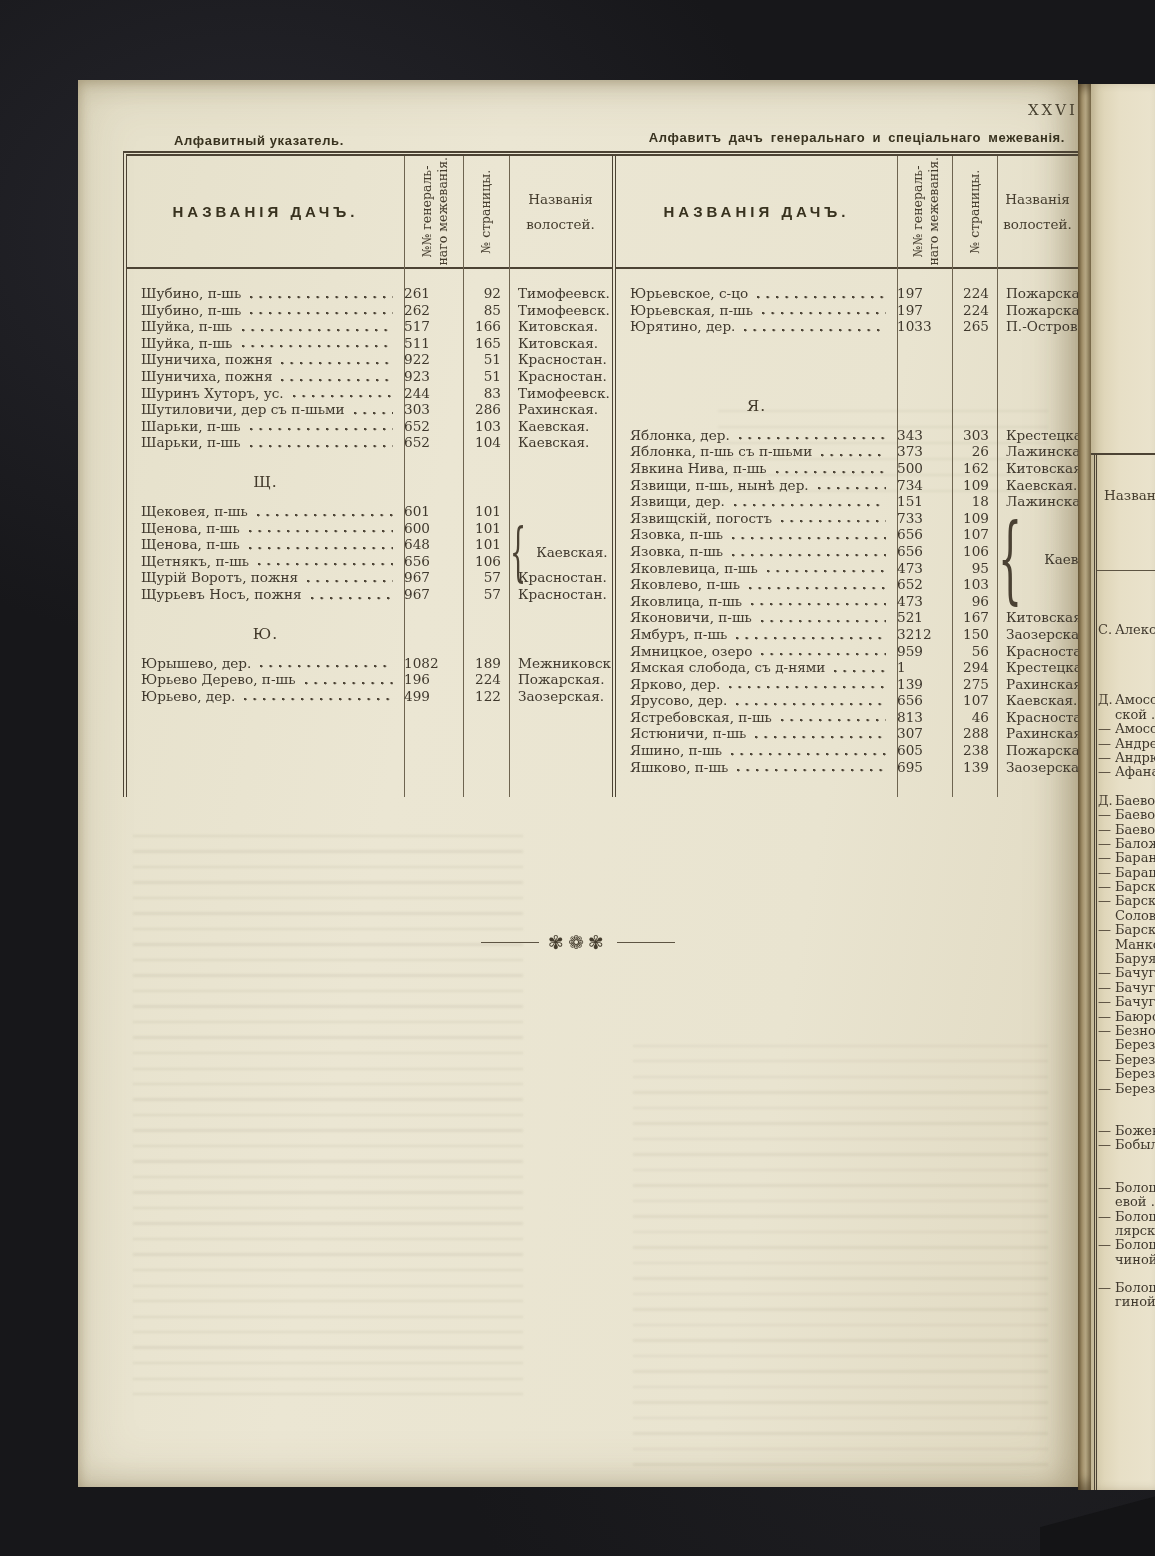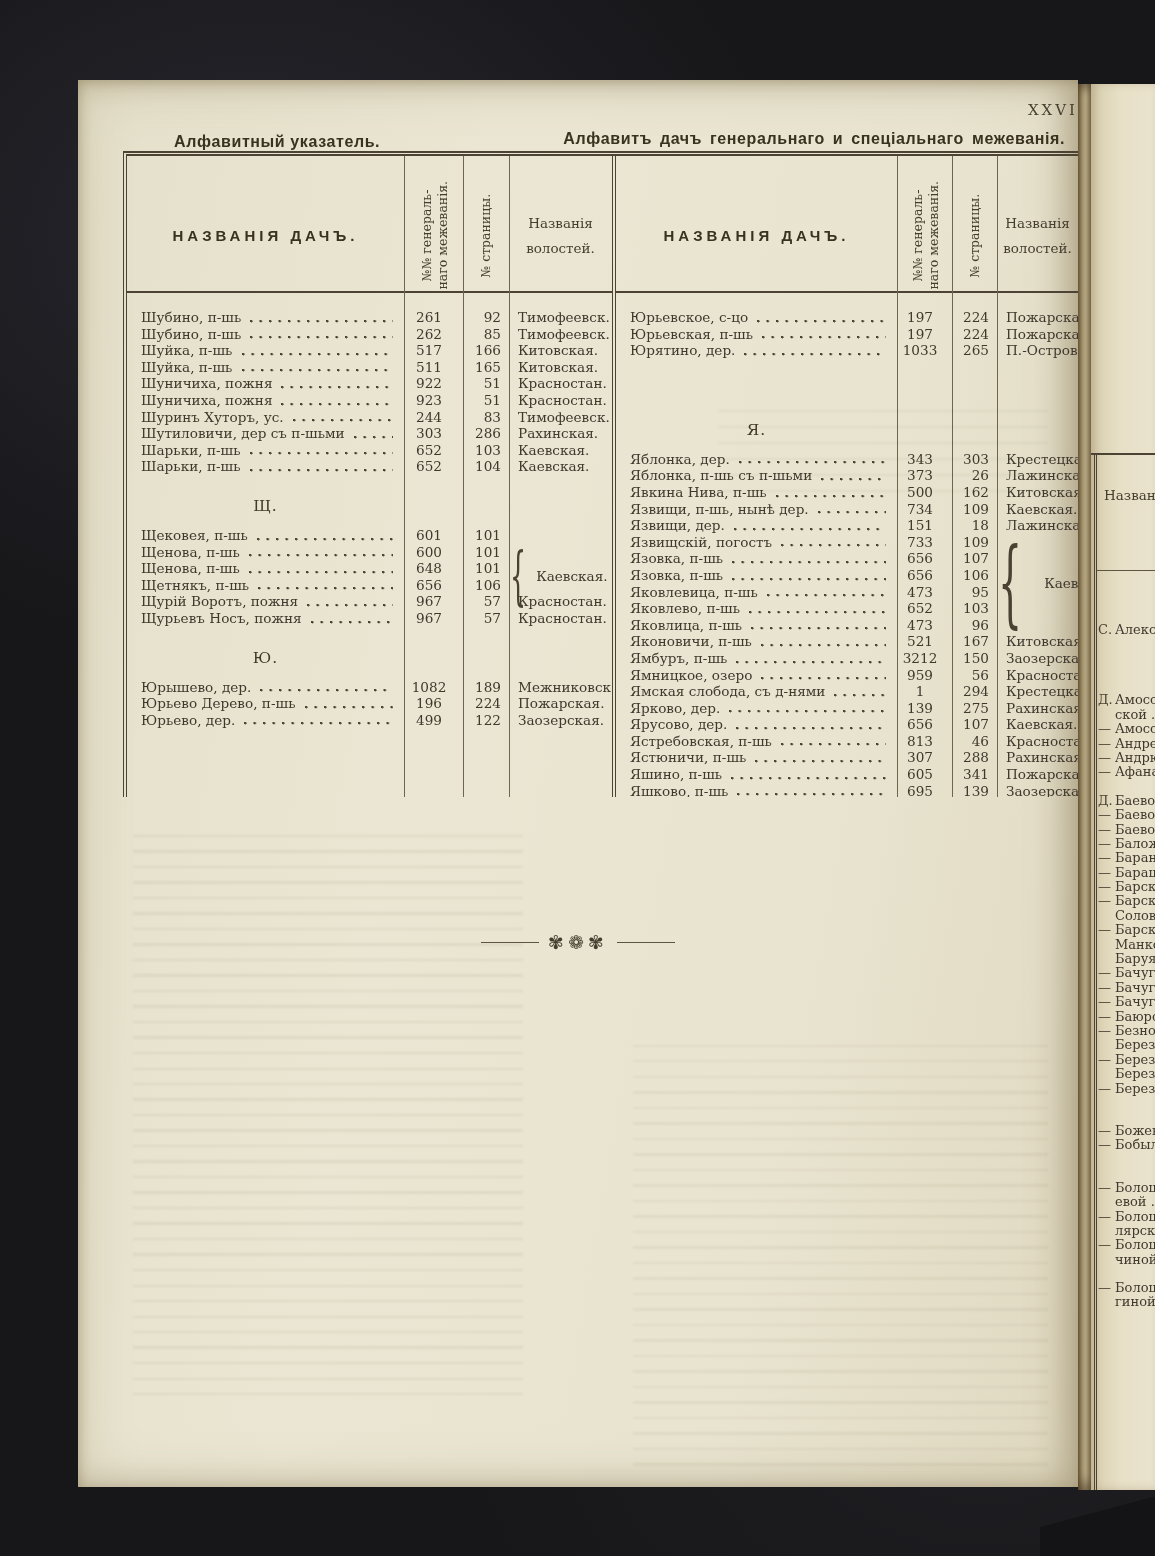--- a/index.html
+++ b/index.html
@@ -15,58 +15,58 @@
   
   .page-main{
     position:absolute;left:78px;top:80px;width:1000px;height:1407px;
     background:linear-gradient(100deg,#e5e0ca 0%,#ebe6d3 35%,#e9e4d0 70%,#e0d9c1 100%);
     box-shadow: inset 0 0 55px rgba(125,105,60,.22), inset -14px 0 28px rgba(95,75,40,.28), inset 3px 3px 10px rgba(120,100,60,.25);
     overflow:hidden;
   }
   .folio{position:absolute;top:21px;left:0;right:0;text-align:right;
     font-size:15px;letter-spacing:3px;color:#47402f;}
   .hdr{font-family:"Liberation Sans","DejaVu Sans",sans-serif;font-weight:700;
-    font-size:16px;color:#38321f;letter-spacing:.6px;white-space:nowrap;}
+    font-size:13px;color:#38321f;letter-spacing:.6px;white-space:nowrap;}
   .hdr-left{position:absolute;top:53px;left:96px;}
   .hdr-right{position:absolute;top:50px;right:13px;word-spacing:3px;}
 
   
   .table{
     position:absolute;left:45px;top:71px;width:955px;height:646px;
     border-top:5px double #4c4334;border-left:4px double #4c4334;
     display:flex;box-sizing:border-box;overflow:hidden;
   }
   .half{position:relative;display:flex;flex-direction:column;box-sizing:border-box;}
   .half-left{width:485px;--cn:277px;--cg:59px;--cs:46px;}
   .half-right{width:466px;--cn:281px;--cg:55px;--cs:45px;border-left:4px double #4c4334;}
   .vline{position:absolute;top:0;bottom:0;width:0;border-left:1px solid #6e6450;}
   .vl1{left:var(--cn);}
   .vl2{left:calc(var(--cn) + var(--cg));}
   .vl3{left:calc(var(--cn) + var(--cg) + var(--cs));}
-  .hrow{height:111px;border-bottom:2px solid #4c4334;display:flex;flex:none;margin-top:24px;}
+  .hrow{height:111px;border-bottom:2px solid #4c4334;display:flex;flex:none;}
   .h-name{width:var(--cn);display:flex;align-items:center;justify-content:center;
     font-family:"Liberation Sans","DejaVu Sans",sans-serif;font-weight:700;
     font-size:15px;letter-spacing:4px;color:#38321f;white-space:nowrap;}
   .h-num{width:var(--cg);display:flex;align-items:center;justify-content:center;}
   .h-page{width:var(--cs);display:flex;align-items:center;justify-content:center;}
   .rot{transform:rotate(-90deg);flex:none;width:108px;text-align:center;
     font-size:12.5px;line-height:15.5px;color:#453d2e;white-space:nowrap;}
   .h-volost{flex:1;display:flex;flex-direction:column;justify-content:center;
     text-align:center;font-size:13.5px;line-height:25px;color:#453d2e;white-space:nowrap;overflow:hidden;}
   .data{flex:1;display:flex;flex-direction:column;padding-top:16px;}
   .section-heading{width:var(--cn);text-align:center;font-size:15.5px;
     letter-spacing:1px;margin:22px 0 12px;color:#42392a;flex:none;}
   .rows{position:relative;flex:none;}
   .row{height:16.6px;display:flex;font-size:13.6px;line-height:16.4px;white-space:nowrap;}
   .c-name{width:var(--cn);display:flex;overflow:hidden;padding-left:14px;box-sizing:border-box;}
   .nm{flex:none;}
   .leader{flex:1;align-self:flex-end;height:3px;margin:0 11px 3px 9px;
     background-image:radial-gradient(circle at 1.2px 1.2px,#4a4133 1.1px,rgba(0,0,0,0) 1.5px);
     background-size:9.5px 3px;background-repeat:repeat-x;}
-  .c-num{width:var(--cg);text-align:center;padding-right:9px;box-sizing:border-box;flex:none;}
+  .c-num{width:var(--cg);text-align:left;padding-right:9px;box-sizing:border-box;flex:none;}
   .c-page{width:var(--cs);text-align:right;padding-right:8px;box-sizing:border-box;flex:none;}
   .c-volost{flex:1;padding-left:9px;overflow:hidden;}
   .brace{position:absolute;display:flex;align-items:center;
     left:calc(var(--cn) + var(--cg) + var(--cs));width:103px;}
   .brace-glyph{line-height:.92;font-weight:400;color:#4a4133;
     transform:scaleX(.4);transform-origin:0 50%;flex:none;margin-left:1px;}
   .brace-label{font-size:13.6px;margin-left:-14px;}
 
   
   .ornament{position:absolute;top:851px;left:0;width:1000px;display:flex;
@@ -538,21 +538,21 @@
               <span class="c-num">307</span>
               <span class="c-page">288</span>
               <span class="c-volost">Рахинская</span>
             </div>
             <div class="row">
               <span class="c-name">
                 <span class="nm">Яшино, п-шь</span>
                 <span class="leader"></span>
               </span>
               <span class="c-num">605</span>
-              <span class="c-page">341</span>
+              <span class="c-page">238</span>
               <span class="c-volost">Пожарская</span>
             </div>
             <div class="row">
               <span class="c-name">
                 <span class="nm">Яшково, п-шь</span>
                 <span class="leader"></span>
               </span>
               <span class="c-num">695</span>
               <span class="c-page">139</span>
               <span class="c-volost">Заозерская</span>

